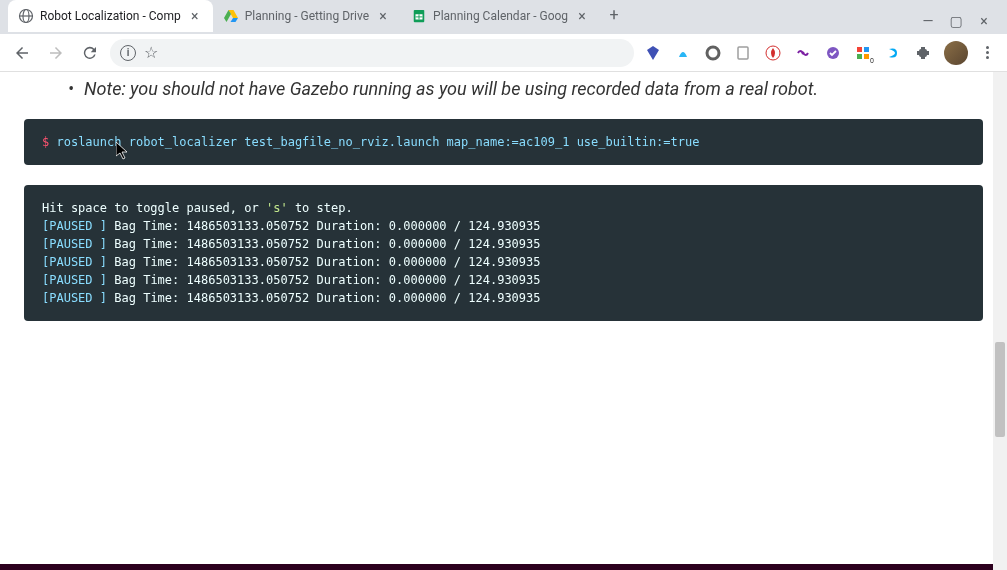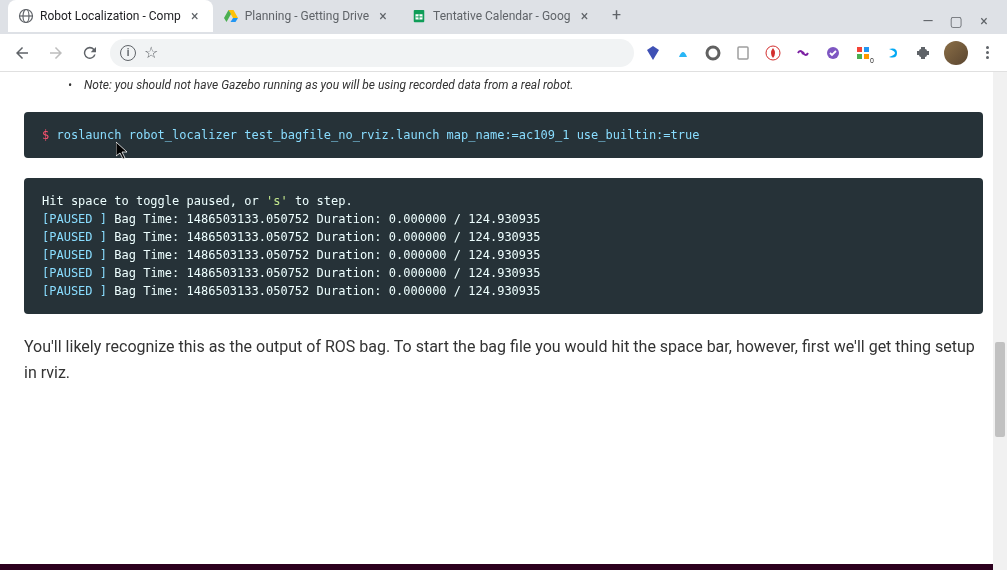--- a/index.html
+++ b/index.html
@@ -24,21 +24,21 @@
 .addr-text .host { color: #202124; }
 .addr-text .path { color: #5f6368; }
 .star { color: #5f6368; font-size: 16px; }
 .ext-icons { display: flex; gap: 12px; align-items: center; padding: 0 4px; }
 .ext { width: 18px; height: 18px; border-radius: 3px; display: flex; align-items: center; justify-content: center; position: relative; }
 .avatar { width: 24px; height: 24px; border-radius: 50%; background: linear-gradient(135deg, #8b6f47, #5a4530); }
 .menu-dots { display: flex; flex-direction: column; gap: 2px; padding: 0 6px; cursor: pointer; }
 .menu-dots span { width: 3px; height: 3px; background: #5f6368; border-radius: 50%; }
 .content { flex: 1; background: #fff; overflow-y: auto; position: relative; }
 .content-inner { padding: 0 24px 40px 24px; }
-.note { font-style: italic; color: #333; font-size: 12px; padding: 6px 0 0 60px; position: relative; }
+.note { font-style: italic; color: #333; font-size: 18px; padding: 6px 0 0 60px; position: relative; }
 .note::before { content: "•"; position: absolute; left: 44px; }
 .code-block { background: #263238; border-radius: 4px; padding: 14px 18px; margin: 20px 0; font-family: "Menlo", "Consolas", monospace; font-size: 12px; color: #eeffff; line-height: 1.5; overflow-x: auto; }
 .code-block .prompt { color: #ff5370; }
 .code-block .cmd { color: #89ddff; }
 .code-block .str { color: #c3e88d; }
 .body-text { font-size: 16px; color: #333; line-height: 1.6; margin: 16px 0; }
 .heading { font-size: 18px; font-weight: bold; color: #222; margin: 28px 0 8px 0; }
 .scroll-track { position: absolute; right: 0; top: 72px; bottom: 0; width: 14px; background: #f1f1f1; }
 .scroll-thumb { position: absolute; left: 2px; width: 10px; background: #c1c1c1; border-radius: 2px; }
 .ft-badge { position:absolute; bottom:-3px; right:-3px; background:#fff; border-radius:2px; font-size:7px; padding:0 1px; color:#333; }
@@ -75,21 +75,21 @@
       </div>
       <div class="tab">
         <span class="tab-favicon">
           <svg viewBox="0 0 16 16" width="14" height="16">
               <rect x="2" y="1" width="12" height="14" rx="1" fill="#0f9d58"></rect>
               <rect x="4" y="6" width="8" height="6" fill="#fff"></rect>
               <line x1="8" y1="6" x2="8" y2="12" stroke="#0f9d58"></line>
               <line x1="4" y1="9" x2="12" y2="9" stroke="#0f9d58"></line>
             </svg>
         </span>
-        <span class="tab-title">Tentative Calendar - Goog</span>
+        <span class="tab-title">Planning Calendar - Goog</span>
         <span class="tab-close">×</span>
       </div>
       <div class="new-tab">+</div>
     </div>
     <div class="win-controls">
       <span class="win-btn">—</span>
       <span class="win-btn">▢</span>
       <span class="win-btn">×</span>
     </div>
   </div>
@@ -193,21 +193,20 @@
 
       <div class="code-block" id="output-block">
           <div><span>Hit space to toggle paused, or </span><span class="str">'s'</span><span> to step.</span></div>
           <div><span class="cmd">[PAUSED ]</span><span>  Bag Time: 1486503133.050752   Duration: 0.000000 / 124.930935</span></div>
           <div><span class="cmd">[PAUSED ]</span><span>  Bag Time: 1486503133.050752   Duration: 0.000000 / 124.930935</span></div>
           <div><span class="cmd">[PAUSED ]</span><span>  Bag Time: 1486503133.050752   Duration: 0.000000 / 124.930935</span></div>
           <div><span class="cmd">[PAUSED ]</span><span>  Bag Time: 1486503133.050752   Duration: 0.000000 / 124.930935</span></div>
           <div><span class="cmd">[PAUSED ]</span><span>  Bag Time: 1486503133.050752   Duration: 0.000000 / 124.930935</span></div>
         </div>
 
-      <p class="body-text">You'll likely recognize this as the output of ROS bag. To start the bag file you would hit the space bar, however, first we'll get thing setup in rviz.</p>
 
     </div>
   </div>
 
   <div class="bottom-bar"></div>
 </div>
 
 <div class="scroll-track">
   <div class="scroll-thumb" style="top:270px;height:95px"></div>
 </div>

